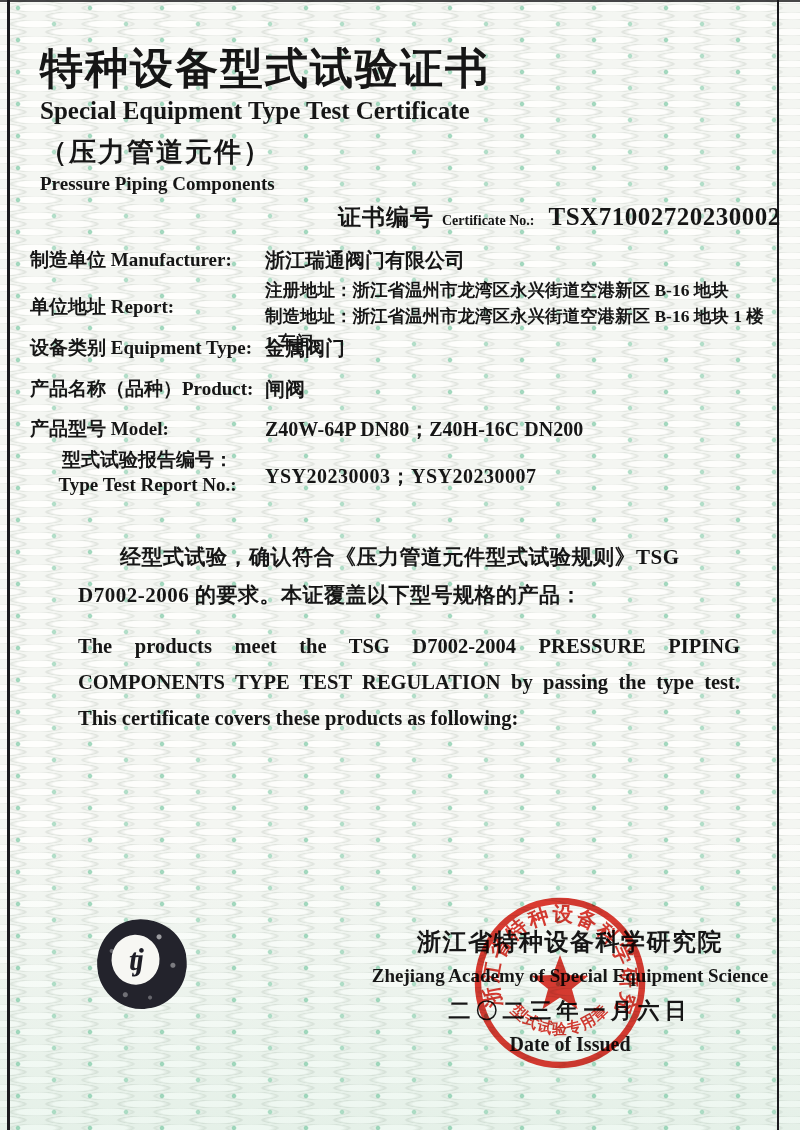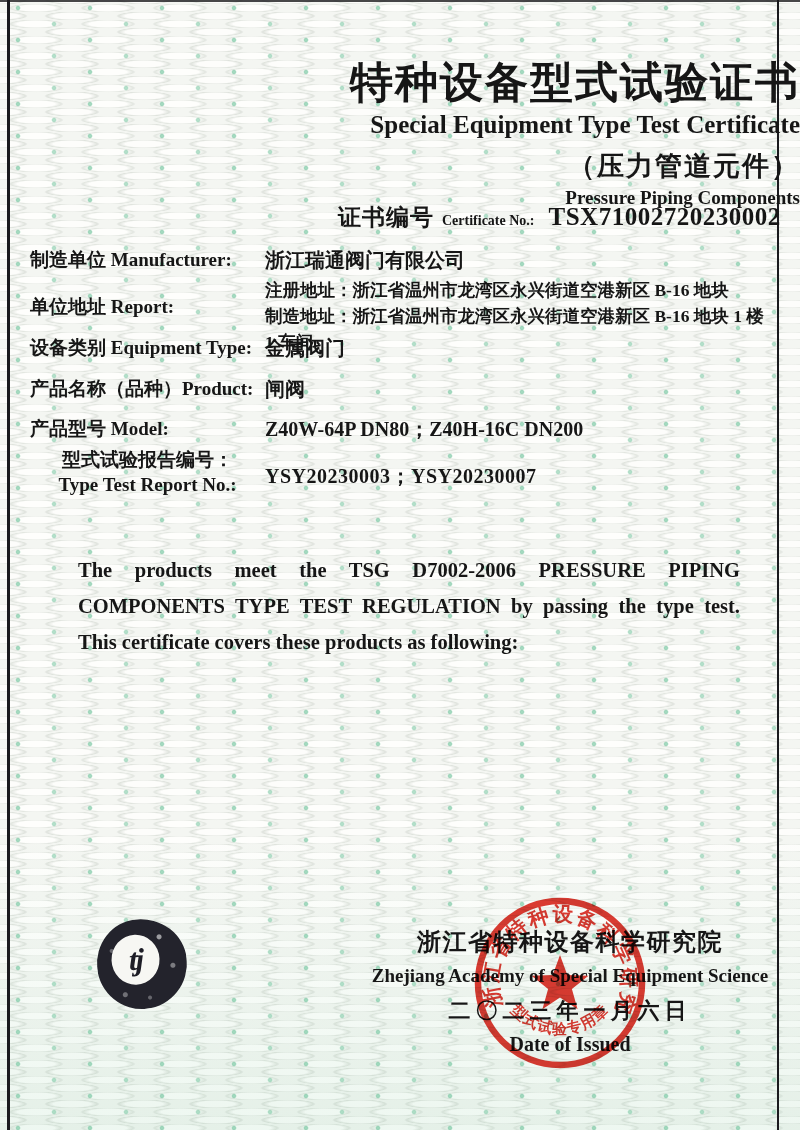--- a/index.html
+++ b/index.html
@@ -17,21 +17,21 @@
       radial-gradient(circle at 54px 24px, rgba(88,185,140,0.45) 0 1.6px, rgba(88,185,140,0) 2.8px),
       radial-gradient(34px 5.5px at 36px 8px, #fefefc 55%, #e2e6e0 74%, rgba(226,230,224,0) 82%),
       radial-gradient(34px 5.5px at 36px 8px, #fdfdfb 55%, #dfe3dd 74%, rgba(223,227,221,0) 82%);
     background-size:100% 100%, 72px 32px, 72px 32px, 72px 16px, 72px 16px;
     background-position:0 0, 0 0, 0 0, 0 0, 36px 8px;
   }
   .edge-left{position:absolute;left:7px;top:0;bottom:0;width:3px;background:#1a1a1e;}
   .edge-right{position:absolute;left:777px;top:0;bottom:0;width:2px;background:#1a1a1e;}
   .edge-top{position:absolute;left:0;top:0;right:0;height:2px;background:rgba(25,25,28,.8);}
 
-  .header{position:absolute;top:58px;left:40px;width:760px;text-align:right;}
+  .header{position:absolute;top:44px;left:40px;width:760px;text-align:left;}
   .t-zh{font-size:43px;letter-spacing:2px;line-height:1.15;}
   .t-en{font-size:25px;margin-top:4px;}
   .t-sub-zh{font-size:27px;margin-top:9px;letter-spacing:2px;}
   .t-sub-en{font-size:19px;margin-top:3px;}
 
   .certline{position:absolute;top:202px;left:338px;display:flex;align-items:baseline;white-space:nowrap;}
   .c-zh{font-size:23px;letter-spacing:1px;}
   .c-en{font-size:14px;margin-left:8px;}
   .c-no{font-size:25px;margin-left:14px;letter-spacing:.5px;}
 
@@ -129,21 +129,22 @@
 
   <div class="frow r6">
     <div class="flabel">
       <div>型式试验报告编号：</div>
       <div>Type Test Report No.:</div>
     </div>
     <div class="fvalue">YSY20230003；YSY20230007</div>
   </div>
 
   <div class="bodytext">
-    <div class="p-en">The products meet the TSG D7002-2006 PRESSURE PIPING COMPONENTS TYPE TEST REGULATION by passing the type test. This certificate covers these products as following:</div>
+    <div class="p-zh">经型式试验，确认符合《压力管道元件型式试验规则》TSG D7002-2006 的要求。本证覆盖以下型号规格的产品：</div>
+    <div class="p-en">The products meet the TSG D7002-2004 PRESSURE PIPING COMPONENTS TYPE TEST REGULATION by passing the type test. This certificate covers these products as following:</div>
   </div>
 
 
   <div class="tjlogo">
     <div class="inner">tj</div>
   </div>
 
   <div class="orgblock">
     <div class="org-zh">浙江省特种设备科学研究院</div>
     <div class="org-en">Zhejiang  Academy  of  Special  Equipment  Science</div>

